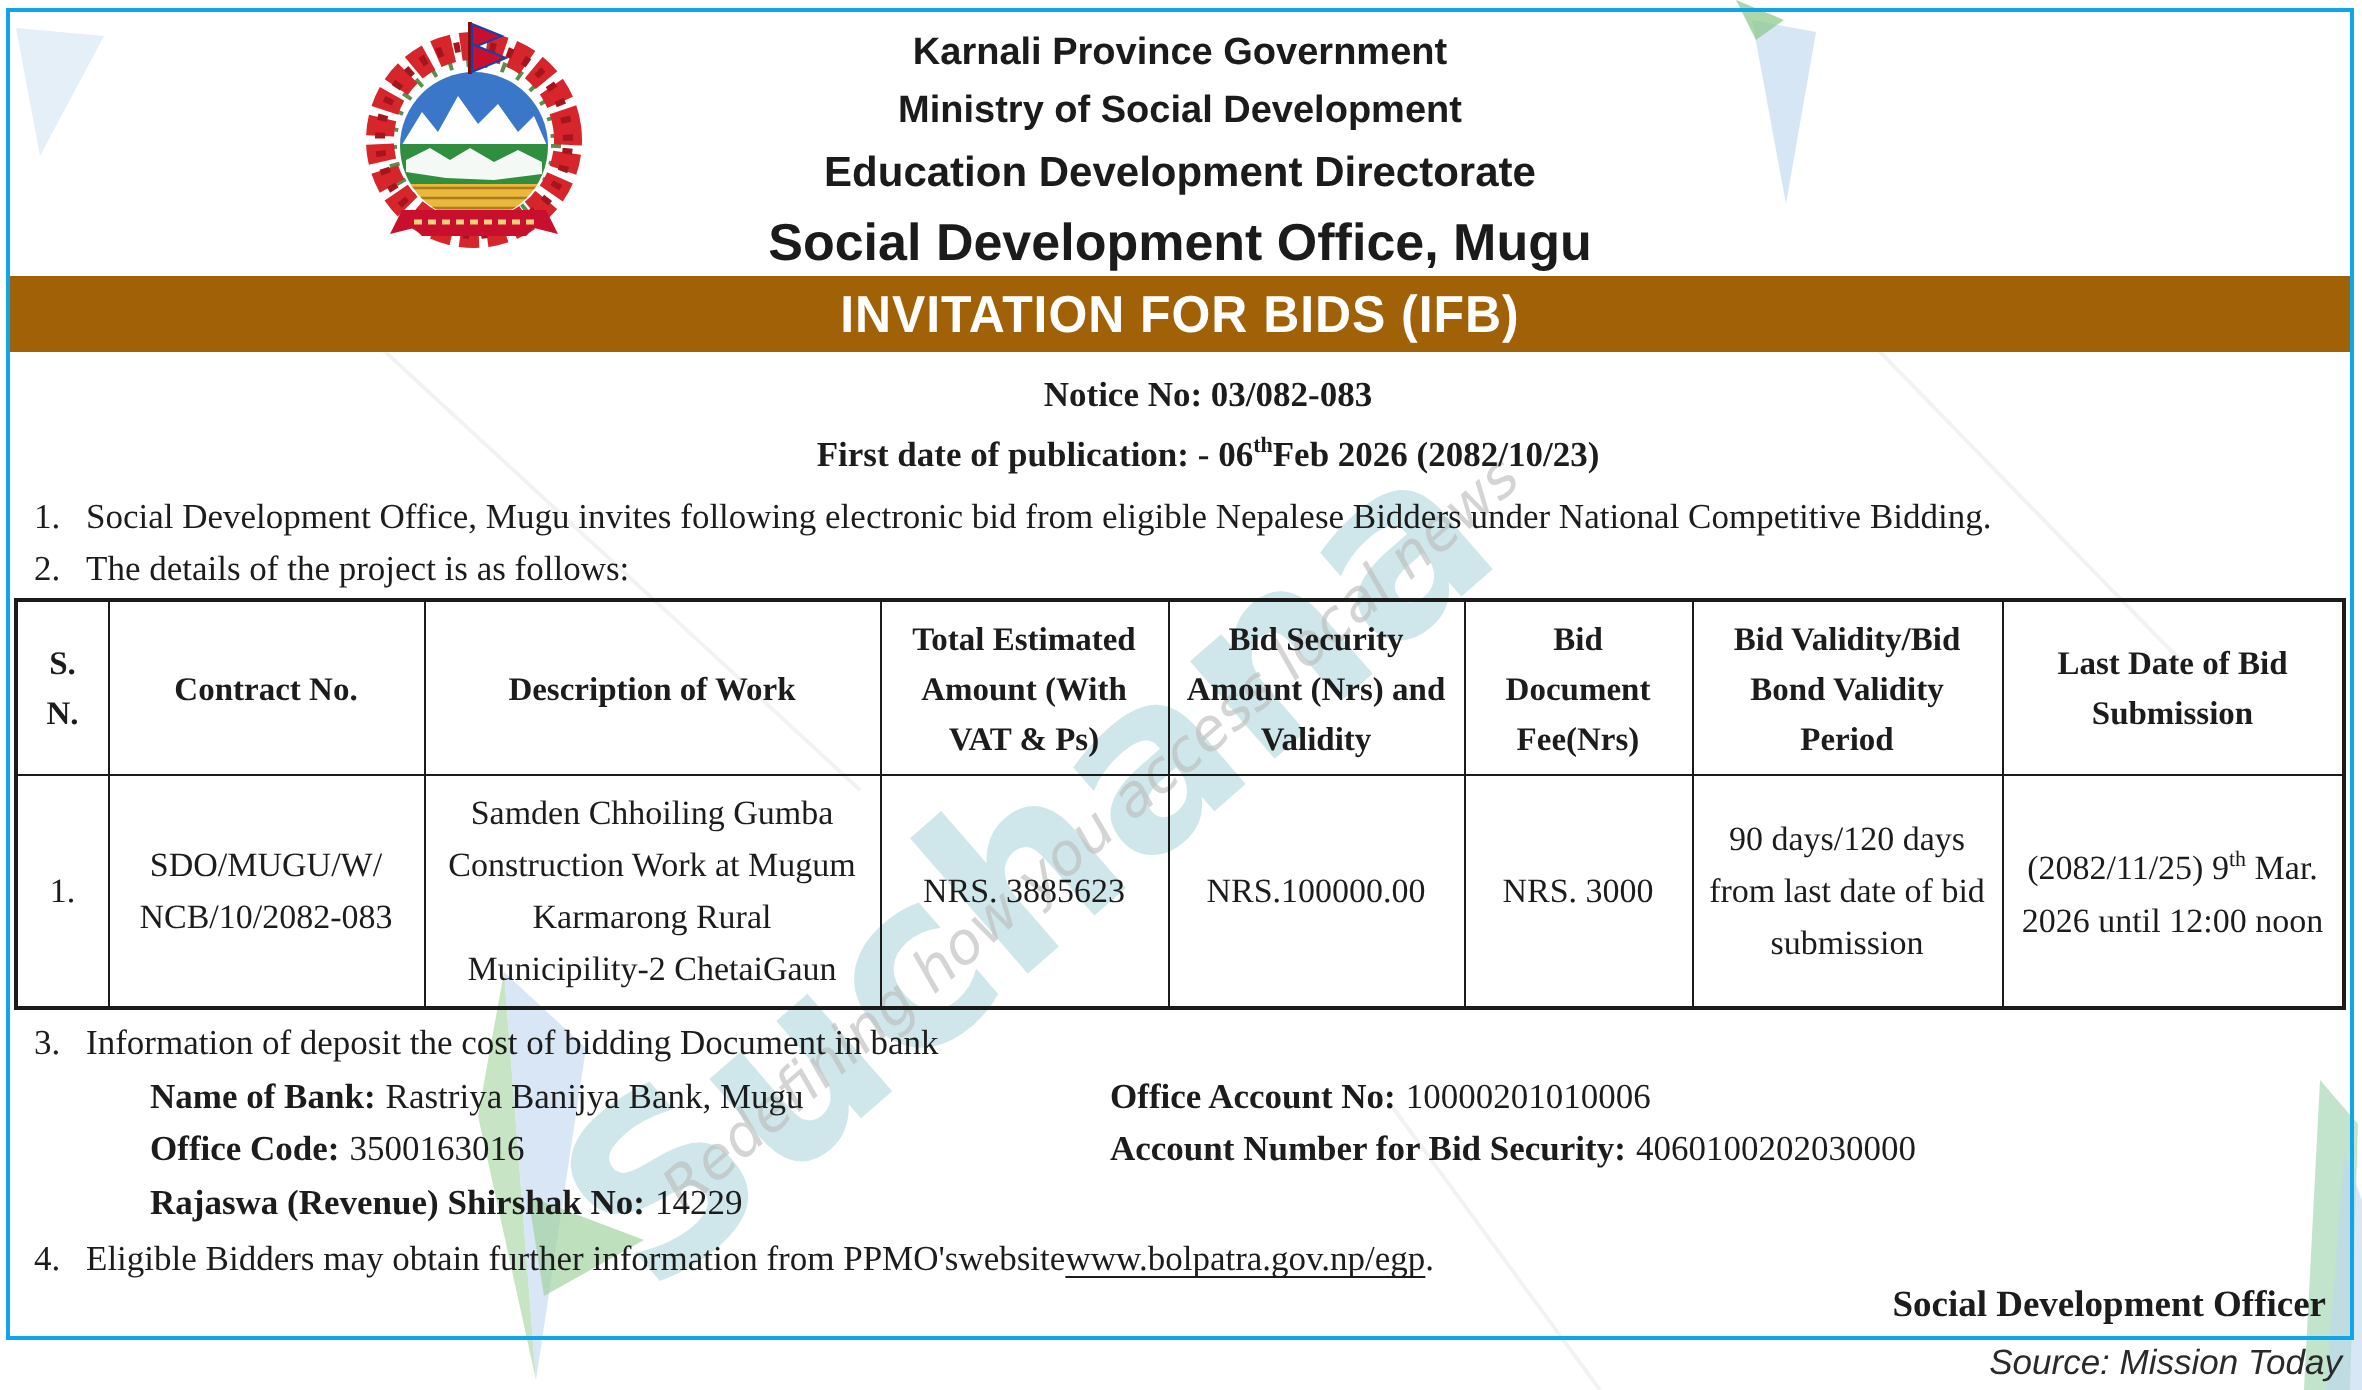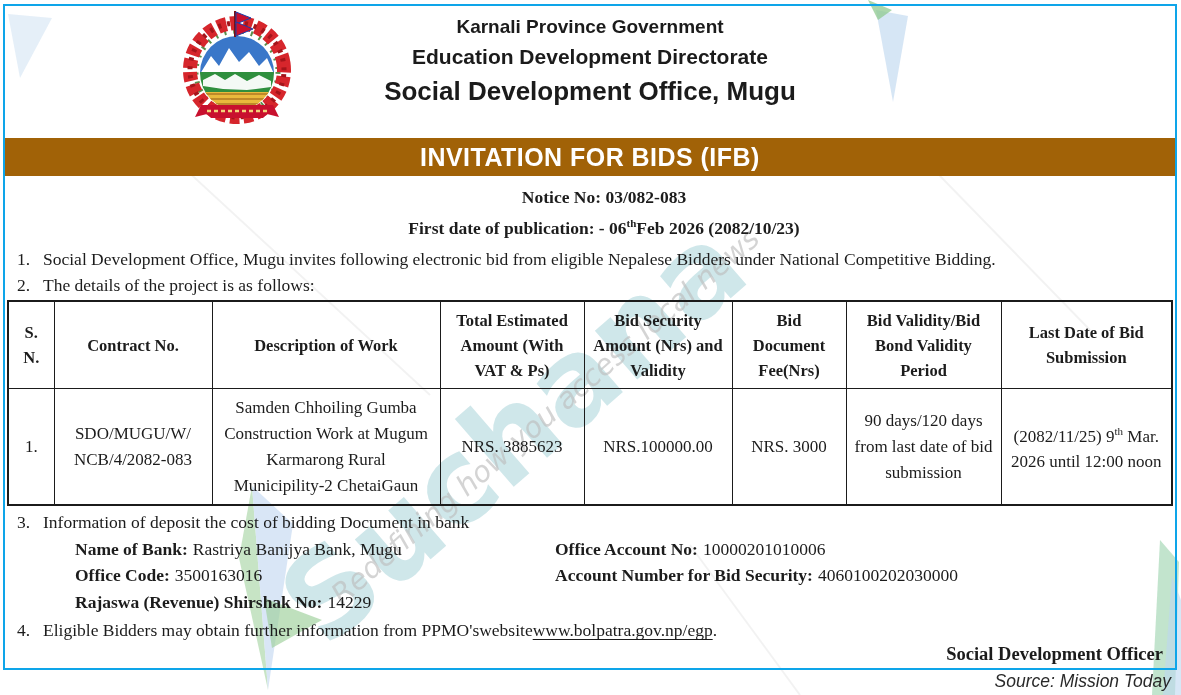--- a/index.html
+++ b/index.html
@@ -109,20 +109,21 @@
         </g>
 
         <line x1="58" y1="1" x2="58" y2="27" stroke="#7a1016" stroke-width="2"></line>
         <polygon points="59,2 74,8 59,14" fill="#c8102e" stroke="#1b3faa" stroke-width="1"></polygon>
         <polygon points="59,12 76,19 59,26" fill="#c8102e" stroke="#1b3faa" stroke-width="1"></polygon>
 
         <path d="M24 95 L18 107 L30 104 L34 108 L86 108 L90 104 L102 107 L96 95 Z" fill="#c8102e"></path>
         <path d="M30 101 h60" stroke="#f3d27a" stroke-width="2.5" stroke-dasharray="4 3"></path>
       </svg>
       <div class="gov-line h1">Karnali Province Government</div>
+      <div class="gov-line h2">Ministry of Social Development</div>
       <div class="gov-line h3">Education Development Directorate</div>
       <div class="gov-line h4">Social Development Office, Mugu</div>
     </div>
 
     <div class="banner">
       <span>INVITATION FOR BIDS (IFB)</span>
     </div>
 
     <div class="notice">
       <div>Notice No: 03/082-083</div>
@@ -155,21 +156,21 @@
           <th>Total Estimated Amount (With VAT &amp; Ps)</th>
           <th>Bid Security Amount (Nrs) and Validity</th>
           <th>Bid Document Fee(Nrs)</th>
           <th>Bid Validity/Bid Bond Validity Period</th>
           <th>Last Date of Bid Submission</th>
         </tr>
       </thead>
       <tbody>
         <tr>
           <td>1.</td>
-          <td class="left">SDO/MUGU/W/ NCB/4/2082-083</td>
+          <td class="left">SDO/MUGU/W/ NCB/10/2082-083</td>
           <td class="left">Samden Chhoiling Gumba Construction Work at Mugum Karmarong Rural Municipility-2 ChetaiGaun</td>
           <td>NRS. 3885623</td>
           <td>NRS.100000.00</td>
           <td>NRS. 3000</td>
           <td>90 days/120 days from last date of bid submission</td>
           <td><span>(2082/11/25) 9</span><sup>th</sup><span> Mar. 2026 until 12:00 noon</span></td>
         </tr>
       </tbody>
     </table>
 

